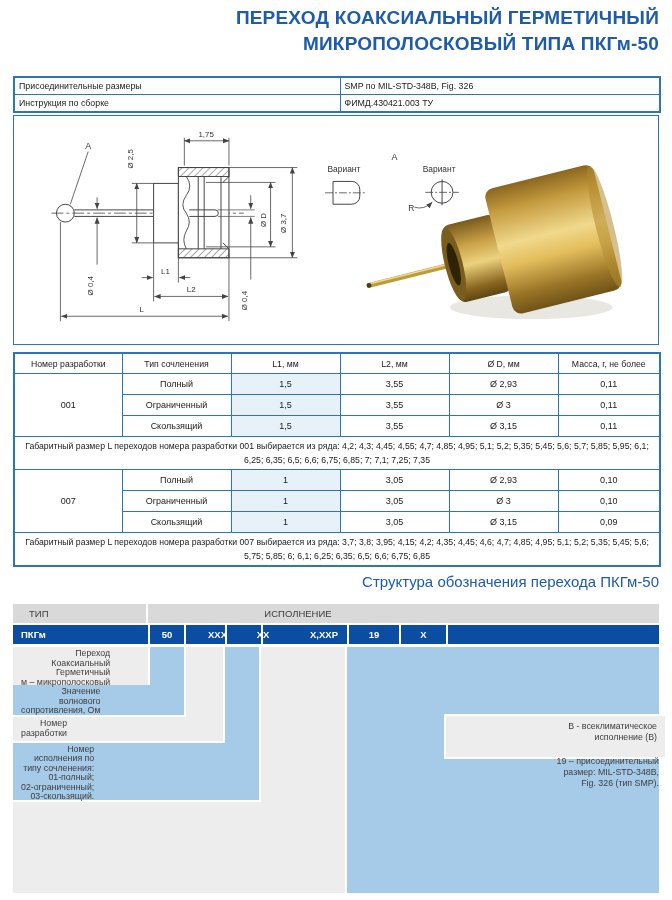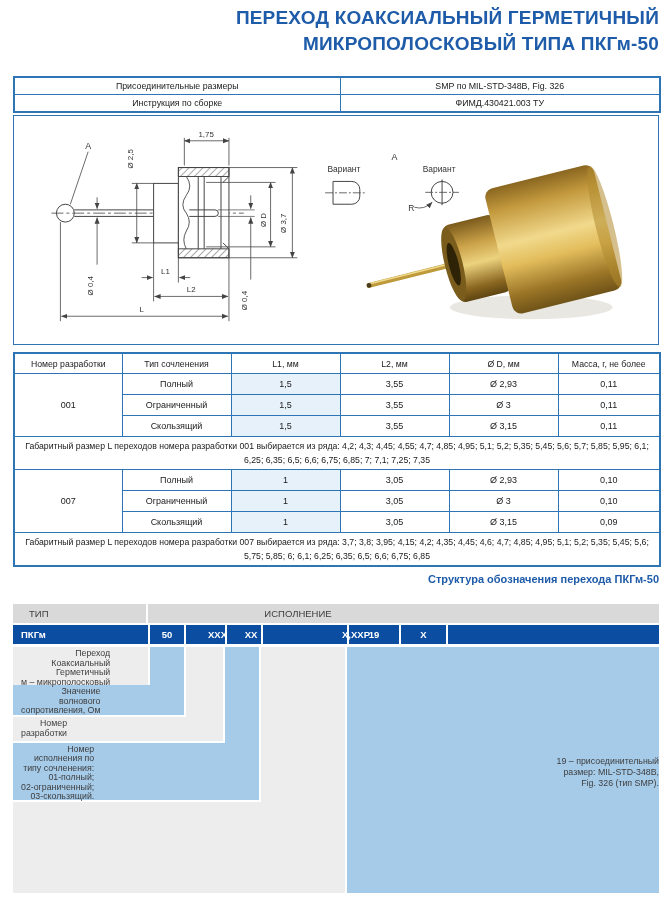--- a/index.html
+++ b/index.html
@@ -4,37 +4,37 @@
 <style>
   html,body{margin:0;padding:0;background:#fff;}
   body{width:672px;height:900px;position:relative;font-family:"Liberation Sans",sans-serif;color:#222;overflow:hidden;}
   .abs{position:absolute;}
 
   
   .title{left:13px;top:5px;width:646px;text-align:right;color:#1e5ba9;font-size:19px;line-height:26px;font-weight:600;letter-spacing:.2px;}
 
   
   table.info{left:13px;top:76px;width:646px;border-collapse:collapse;table-layout:fixed;position:absolute;}
-  table.info td{border:1px solid #2e75b6;height:16px;text-align:center;font-size:8.8px;color:#1a1a1a;padding:0 4px;}
+  table.info td{border:1px solid #2e75b6;height:16px;font-size:8.8px;color:#1a1a1a;padding:0 4px;}
   table.info{border:2px solid #2e75b6;}
 
   
   .frame{left:13px;top:115px;width:644px;height:228px;border:1px solid #2e75b6;}
   .frame svg{display:block;}
 
   
   table.spec{left:13px;top:352px;width:646px;border-collapse:collapse;table-layout:fixed;position:absolute;border:2px solid #2e75b6;}
   table.spec td,table.spec th{border:1px solid #2e75b6;text-align:center;vertical-align:middle;font-weight:normal;color:#1a1a1a;padding:0 2px;}
   table.spec th{height:19px;font-size:8.7px;}
   table.spec td{height:20px;font-size:9px;}
   table.spec td.tint{background:#e7f1fa;}
   table.spec td.note{height:30px;font-size:8.7px;line-height:14px;padding:1px 10px;}
 
   
-  .struct-head{right:13px;top:573px;color:#1e5ba9;font-weight:bold;font-size:11px;margin-left:16px;}
+  .struct-head{right:13px;top:573px;color:#1e5ba9;font-weight:normal;font-size:15px;margin-left:16px;}
 
   
   .diag{left:13px;top:604px;width:646px;height:292px;font-size:8.8px;color:#3d3d3d;}
   .diag .gray{background:#ededed;}
   .diag .blue{background:#a6cbe9;}
   .diag .headcell{height:19px;background:#d9d9d9;}
   .diag .headlabel{font-size:9.5px;line-height:19px;}
   .diag .bar{left:0;top:21px;width:646px;height:19px;background:#0b4da0;}
   .diag .bar .seg{position:absolute;top:0;height:19px;line-height:19px;color:#fff;font-size:9.5px;text-align:center;font-weight:600;}
   .diag .bar .sep{position:absolute;top:0;width:2px;height:19px;background:#fff;}
@@ -286,40 +286,44 @@
     <div class="abs headlabel" style="left:0;width:300px;text-align:center;">ИСПОЛНЕНИЕ</div>
   </div>
 
   <div class="abs bar">
     <span class="seg" style="left:8px;width:60px;text-align:left;">ПКГм</span>
     <span class="sep" style="left:135px;"></span>
     <span class="seg" style="left:137px;width:34px;">50</span>
     <span class="sep" style="left:171px;"></span>
     <span class="seg" style="left:173px;width:63px;">XXX</span>
     <span class="sep" style="left:212px;"></span>
-    <span class="seg" style="left:210px;width:56px;">XX</span>
+    <span class="seg" style="left:222px;width:56px;">XX</span>
     <span class="sep" style="left:248px;"></span>
-    <span class="seg" style="left:266px;width:84px;padding-left:35px;">X,XXP</span>
+    <span class="seg" style="left:234px;width:84px;padding-left:35px;">X,XXP</span>
     <span class="sep" style="left:334px;"></span>
     <span class="seg" style="left:336px;width:50px;">19</span>
     <span class="sep" style="left:386px;"></span>
     <span class="seg" style="left:388px;width:45px;">X</span>
     <span class="sep" style="left:433px;"></span>
   </div>
 
   <div class="abs gray" style="left:0;top:43px;width:135px;height:38px;"></div>
   <div class="abs blue" style="left:137px;top:43px;width:34px;height:68px;"></div>
   <div class="abs blue" style="left:0;top:81px;width:171px;height:30px;"></div>
   <div class="abs gray" style="left:173px;top:43px;width:37px;height:94px;"></div>
   <div class="abs gray" style="left:0;top:113px;width:210px;height:24px;"></div>
   <div class="abs blue" style="left:212px;top:43px;width:34px;height:153px;"></div>
   <div class="abs blue" style="left:0;top:139px;width:246px;height:57px;"></div>
   <div class="abs gray" style="left:248px;top:43px;width:84px;height:246px;"></div>
   <div class="abs gray" style="left:0;top:198px;width:332px;height:91px;"></div>
   <div class="abs blue" style="left:334px;top:43px;width:312px;height:246px;"></div>
+  <div class="abs bandB">
+    <div class="pre" style="line-height:11px;">В - всеклиматическое
+исполнение (В)</div>
+  </div>
 
   <div class="abs pre" style="left:8px;top:45px;">Переход
 Коаксиальный
 Герметичный
 м – микрополосковый</div>
   <div class="abs pre" style="left:8px;top:83px;">Значение
 волнового
 сопротивления, Ом</div>
   <div class="abs pre" style="left:8px;top:115px;">Номер
 разработки</div>

